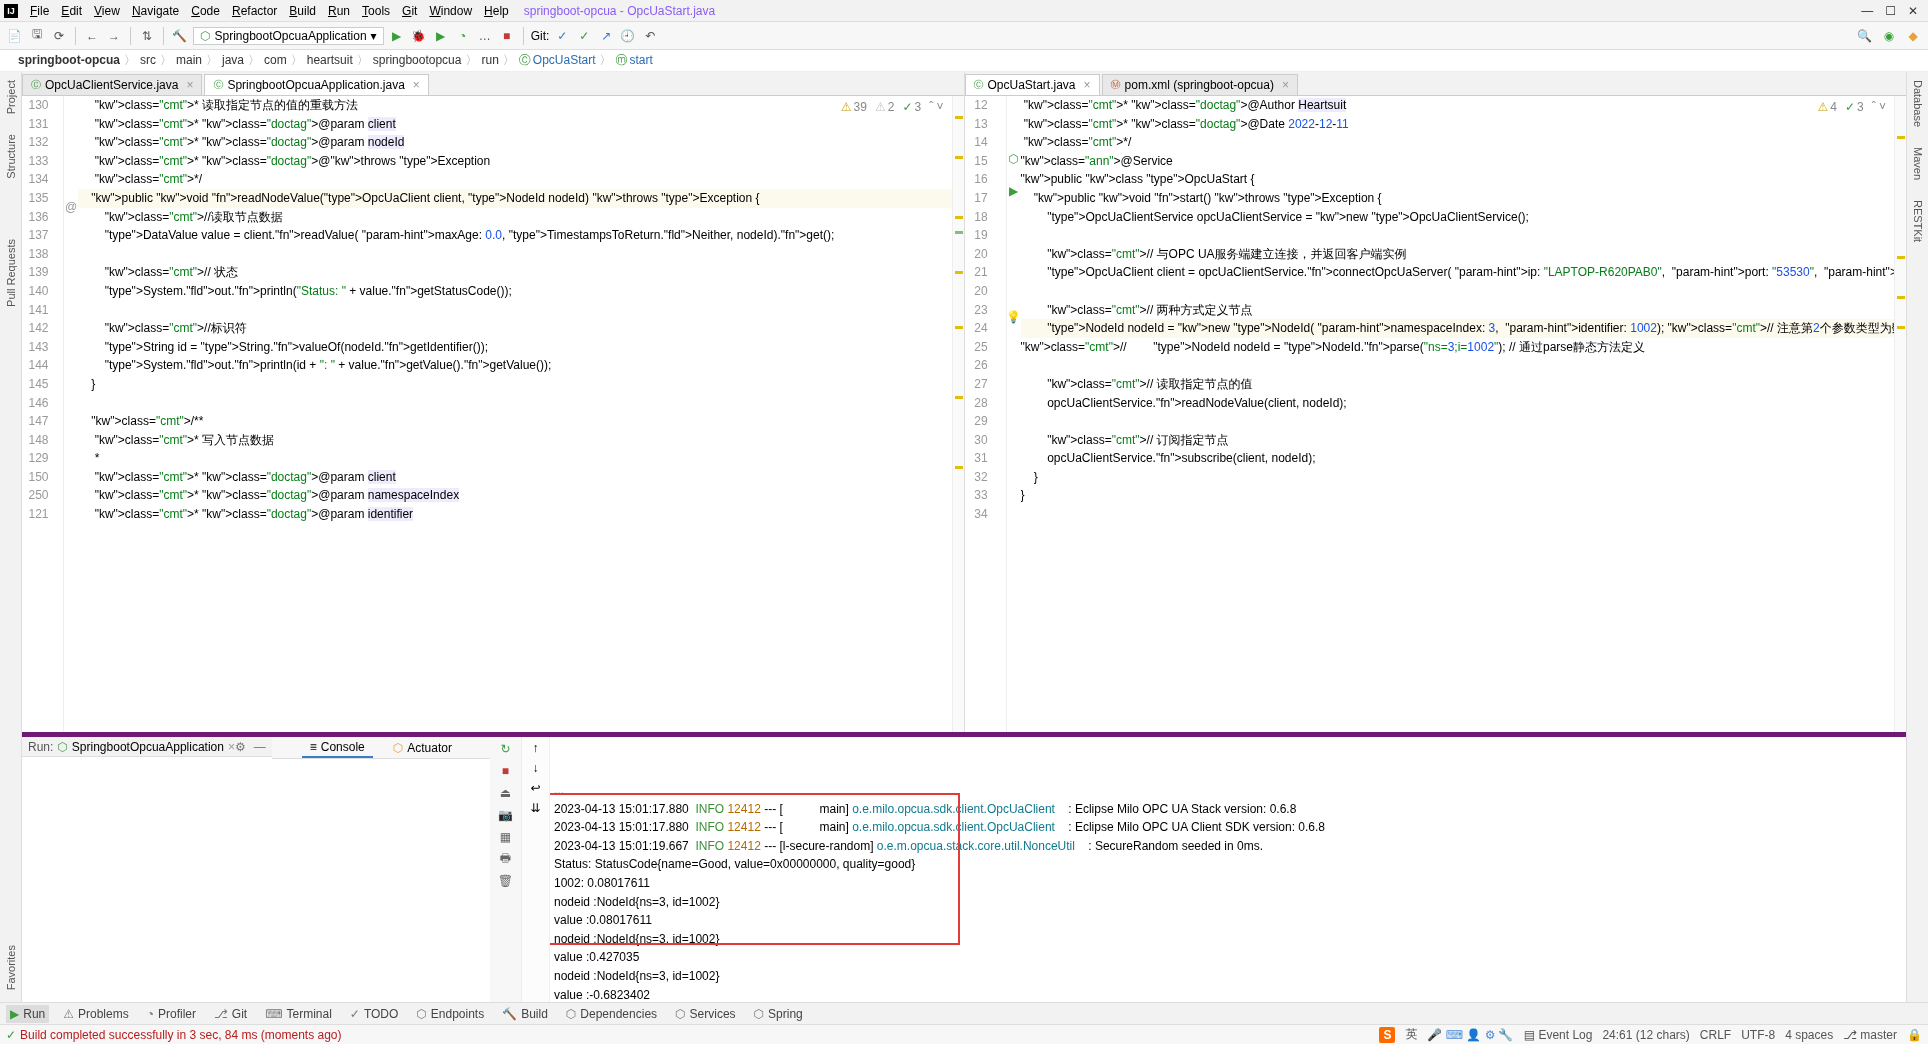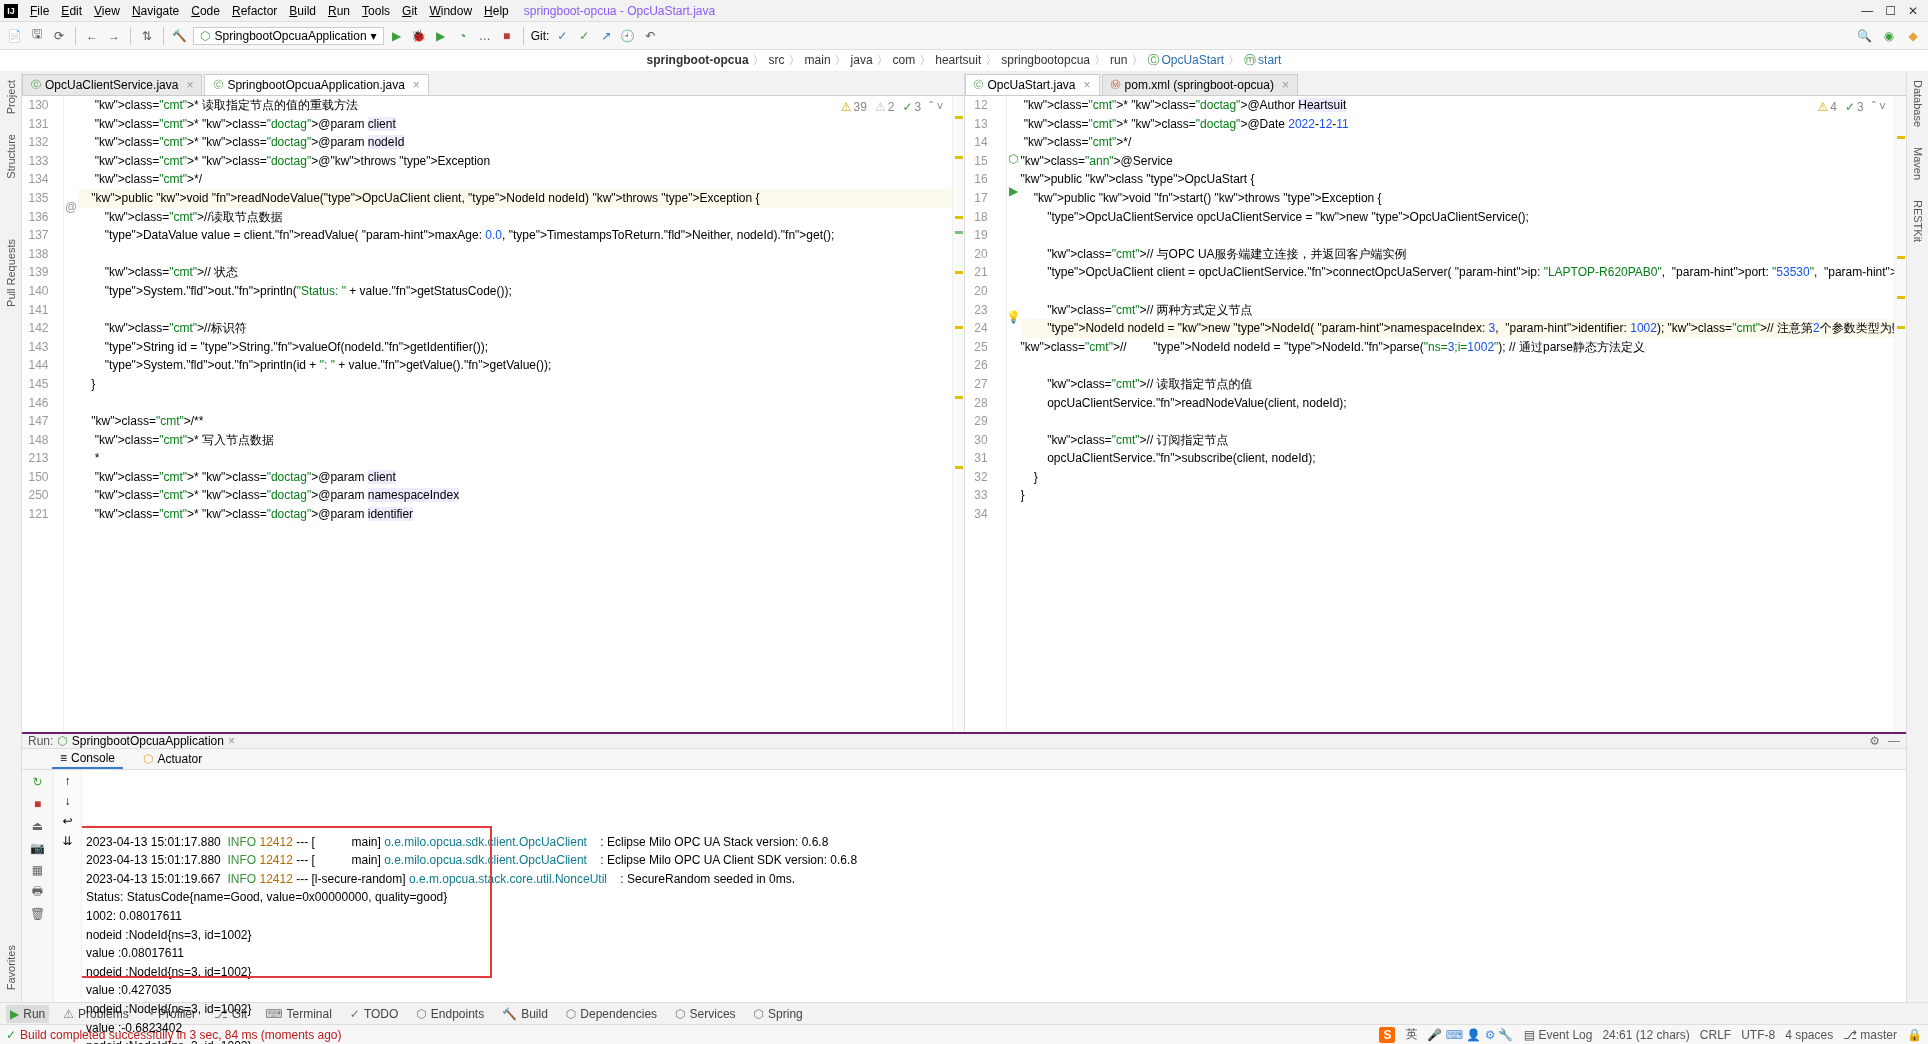--- a/index.html
+++ b/index.html
@@ -16,21 +16,21 @@
 
 
 .toolbar { height: 28px; background: #f7f7f7; display: flex; align-items: center; padding: 0 6px; border-bottom: 1px solid #ddd; gap: 4px; }
 .toolbar .tb-icon { width: 18px; height: 18px; display: inline-flex; align-items: center; justify-content: center; color: #555; }
 .toolbar .sep { width: 1px; height: 18px; background: #ccc; margin: 0 3px; }
 .toolbar .run-config { border: 1px solid #ccc; padding: 1px 6px; background: #fff; display: inline-flex; align-items: center; gap: 4px; }
 .toolbar .run-config .cfg-icon { color: #4a9c4a; }
 .toolbar .right-icons { margin-left: auto; display: flex; gap: 6px; }
 
 
-.breadcrumb { height: 22px; background: #fff; display: flex; align-items: center; padding: 0 2px; border-bottom: 1px solid #eee; justify-content: center; }
+.breadcrumb { height: 22px; background: #fff; display: flex; align-items: center; padding: 0 14px; border-bottom: 1px solid #eee; }
 .breadcrumb .bc-item { padding: 0 4px; color: #333; }
 .breadcrumb .bc-sep { color: #999; }
 .breadcrumb .bc-item.bold { font-weight: bold; }
 .breadcrumb .bc-item.link { color: #2b6cb0; }
 .breadcrumb .cls-icon { color: #4a9c4a; margin-right: 2px; }
 
 
 .main { flex: 1; display: flex; min-height: 0; }
 .left-tool-strip, .right-tool-strip { width: 22px; background: #f2f2f2; border-right: 1px solid #ddd; display: flex; flex-direction: column; align-items: center; padding-top: 4px; gap: 12px; }
 .right-tool-strip { border-right: none; border-left: 1px solid #ddd; }
@@ -61,21 +61,21 @@
 .ind-ok::before { content: "✓"; color: #3a9e3a; margin-right: 2px; }
 .right-marks { width: 12px; background: #fafafa; border-left: 1px solid #eee; position: relative; }
 .rm { position: absolute; left: 2px; width: 8px; height: 3px; }
 .rm.y { background: #e0c000; }
 .rm.g { background: #7cc27c; }
 .str { color: #067d17; }
 .num { color: #1750eb; }
 .hl-usage { background: #edebfc; }
 
 
-.run-panel { height: 270px; display: flex; flex-direction: column; border-top: 2px solid #701a75; }
+.run-panel { height: 270px; display: flex; flex-direction: row; border-top: 5px solid #701a75; }
 .run-header { height: 20px; background: #f2f2f2; display: flex; align-items: center; padding: 0 6px; border-bottom: 1px solid #ddd; }
 .run-header .lbl { color: #555; }
 .run-header .cfg-icon { color: #4a9c4a; margin: 0 4px; }
 .run-header .tools { margin-left: auto; display: flex; gap: 8px; color: #777; }
 .run-subtabs { height: 22px; background: #f7f7f7; display: flex; align-items: center; padding: 0 30px; border-bottom: 1px solid #ddd; gap: 12px; }
 .run-subtabs .stab { padding: 2px 8px; cursor: pointer; display: inline-flex; align-items: center; gap: 4px; }
 .run-subtabs .stab.active { border-bottom: 2px solid #3b7cc9; }
 .run-body { flex: 1; display: flex; }
 .run-side { width: 32px; background: #f7f7f7; display: flex; flex-direction: column; align-items: center; padding-top: 4px; gap: 6px; border-right: 1px solid #eee; }
 .run-side .ri { width: 16px; height: 16px; display: flex; align-items: center; justify-content: center; color: #666; }
@@ -196,21 +196,21 @@
                 <div class="ln">139</div>
                 <div class="ln">140</div>
                 <div class="ln">141</div>
                 <div class="ln">142</div>
                 <div class="ln">143</div>
                 <div class="ln">144</div>
                 <div class="ln">145</div>
                 <div class="ln">146</div>
                 <div class="ln">147</div>
                 <div class="ln">148</div>
-                <div class="ln">213</div>
+                <div class="ln">129</div>
                 <div class="ln">150</div>
                 <div class="ln">250</div>
                 <div class="ln">121</div>
               </div>
             <div class="marker-strip">
                 <div style="height:104px"></div>
                 <div style="color:#999;text-align:center">@</div>
               </div>
             <div class="code" id="left-code"><div class="line">     <span <span="" class="&lt;span">"kw"</span>&gt;class=<span class="str">"cmt"</span>&gt;* 读取指定节点的值的重载方法</div><div class="line">     <span <span="" class="&lt;span">"kw"</span>&gt;class=<span class="str">"cmt"</span>&gt;* <span <span="" class="&lt;span">"kw"</span>&gt;class=<span class="str">"doctag"</span>&gt;@param <span class="hl-usage">client</span></div><div class="line">     <span <span="" class="&lt;span">"kw"</span>&gt;class=<span class="str">"cmt"</span>&gt;* <span <span="" class="&lt;span">"kw"</span>&gt;class=<span class="str">"doctag"</span>&gt;@param <span class="hl-usage">nodeId</span></div><div class="line">     <span <span="" class="&lt;span">"kw"</span>&gt;class=<span class="str">"cmt"</span>&gt;* <span <span="" class="&lt;span">"kw"</span>&gt;class=<span class="str">"doctag"</span>&gt;@<span class="&lt;span">"kw"</span>&gt;throws <span class="&lt;span">"type"</span>&gt;Exception</div><div class="line">     <span <span="" class="&lt;span">"kw"</span>&gt;class=<span class="str">"cmt"</span>&gt;*/</div><div class="line" style="background:#fcfaed">    <span class="&lt;span">"kw"</span>&gt;public <span class="&lt;span">"kw"</span>&gt;void <span class="&lt;span">"fn"</span>&gt;readNodeValue(<span class="&lt;span">"type"</span>&gt;OpcUaClient client, <span class="&lt;span">"type"</span>&gt;NodeId nodeId) <span class="&lt;span">"kw"</span>&gt;throws <span class="&lt;span">"type"</span>&gt;Exception {</div><div class="line">        <span <span="" class="&lt;span">"kw"</span>&gt;class=<span class="str">"cmt"</span>&gt;//读取节点数据</div><div class="line">        <span class="&lt;span">"type"</span>&gt;DataValue value = client.<span class="&lt;span">"fn"</span>&gt;readValue( <span class="&lt;span">"param-hint"</span>&gt;maxAge: <span class="num">0.0</span>, <span class="&lt;span">"type"</span>&gt;TimestampsToReturn.<span class="&lt;span">"fld"</span>&gt;Neither, nodeId).<span class="&lt;span">"fn"</span>&gt;get();</div><div class="line">&nbsp;</div><div class="line">        <span <span="" class="&lt;span">"kw"</span>&gt;class=<span class="str">"cmt"</span>&gt;// 状态</div><div class="line">        <span class="&lt;span">"type"</span>&gt;System.<span class="&lt;span">"fld"</span>&gt;out.<span class="&lt;span">"fn"</span>&gt;println(<span class="str">"Status: "</span> + value.<span class="&lt;span">"fn"</span>&gt;getStatusCode());</div><div class="line">&nbsp;</div><div class="line">        <span <span="" class="&lt;span">"kw"</span>&gt;class=<span class="str">"cmt"</span>&gt;//标识符</div><div class="line">        <span class="&lt;span">"type"</span>&gt;String id = <span class="&lt;span">"type"</span>&gt;String.<span class="&lt;span">"fn"</span>&gt;valueOf(nodeId.<span class="&lt;span">"fn"</span>&gt;getIdentifier());</div><div class="line">        <span class="&lt;span">"type"</span>&gt;System.<span class="&lt;span">"fld"</span>&gt;out.<span class="&lt;span">"fn"</span>&gt;println(id + <span class="str">": "</span> + value.<span class="&lt;span">"fn"</span>&gt;getValue().<span class="&lt;span">"fn"</span>&gt;getValue());</div><div class="line">    }</div><div class="line">&nbsp;</div><div class="line">    <span <span="" class="&lt;span">"kw"</span>&gt;class=<span class="str">"cmt"</span>&gt;/**</div><div class="line">     <span <span="" class="&lt;span">"kw"</span>&gt;class=<span class="str">"cmt"</span>&gt;* 写入节点数据</div><div class="line">     *</div><div class="line">     <span <span="" class="&lt;span">"kw"</span>&gt;class=<span class="str">"cmt"</span>&gt;* <span <span="" class="&lt;span">"kw"</span>&gt;class=<span class="str">"doctag"</span>&gt;@param <span class="hl-usage">client</span></div><div class="line">     <span <span="" class="&lt;span">"kw"</span>&gt;class=<span class="str">"cmt"</span>&gt;* <span <span="" class="&lt;span">"kw"</span>&gt;class=<span class="str">"doctag"</span>&gt;@param <span class="hl-usage">namespaceIndex</span></div><div class="line">     <span <span="" class="&lt;span">"kw"</span>&gt;class=<span class="str">"cmt"</span>&gt;* <span <span="" class="&lt;span">"kw"</span>&gt;class=<span class="str">"doctag"</span>&gt;@param <span class="hl-usage">identifier</span></div></div>
             <div class="right-marks">

